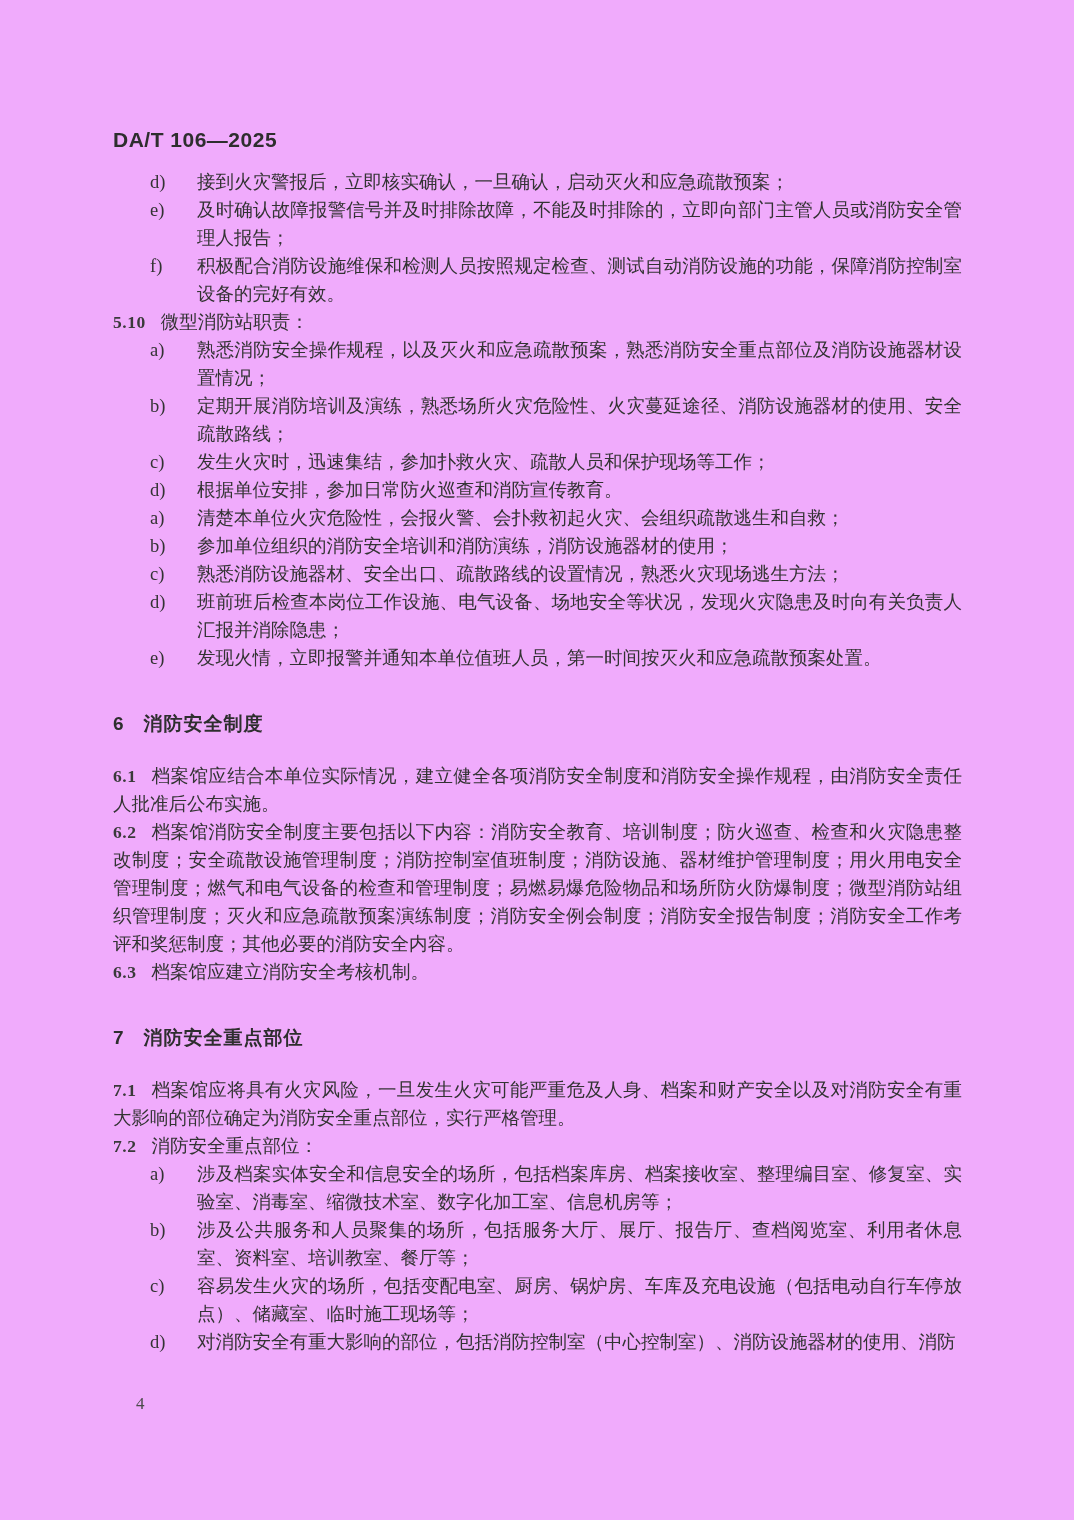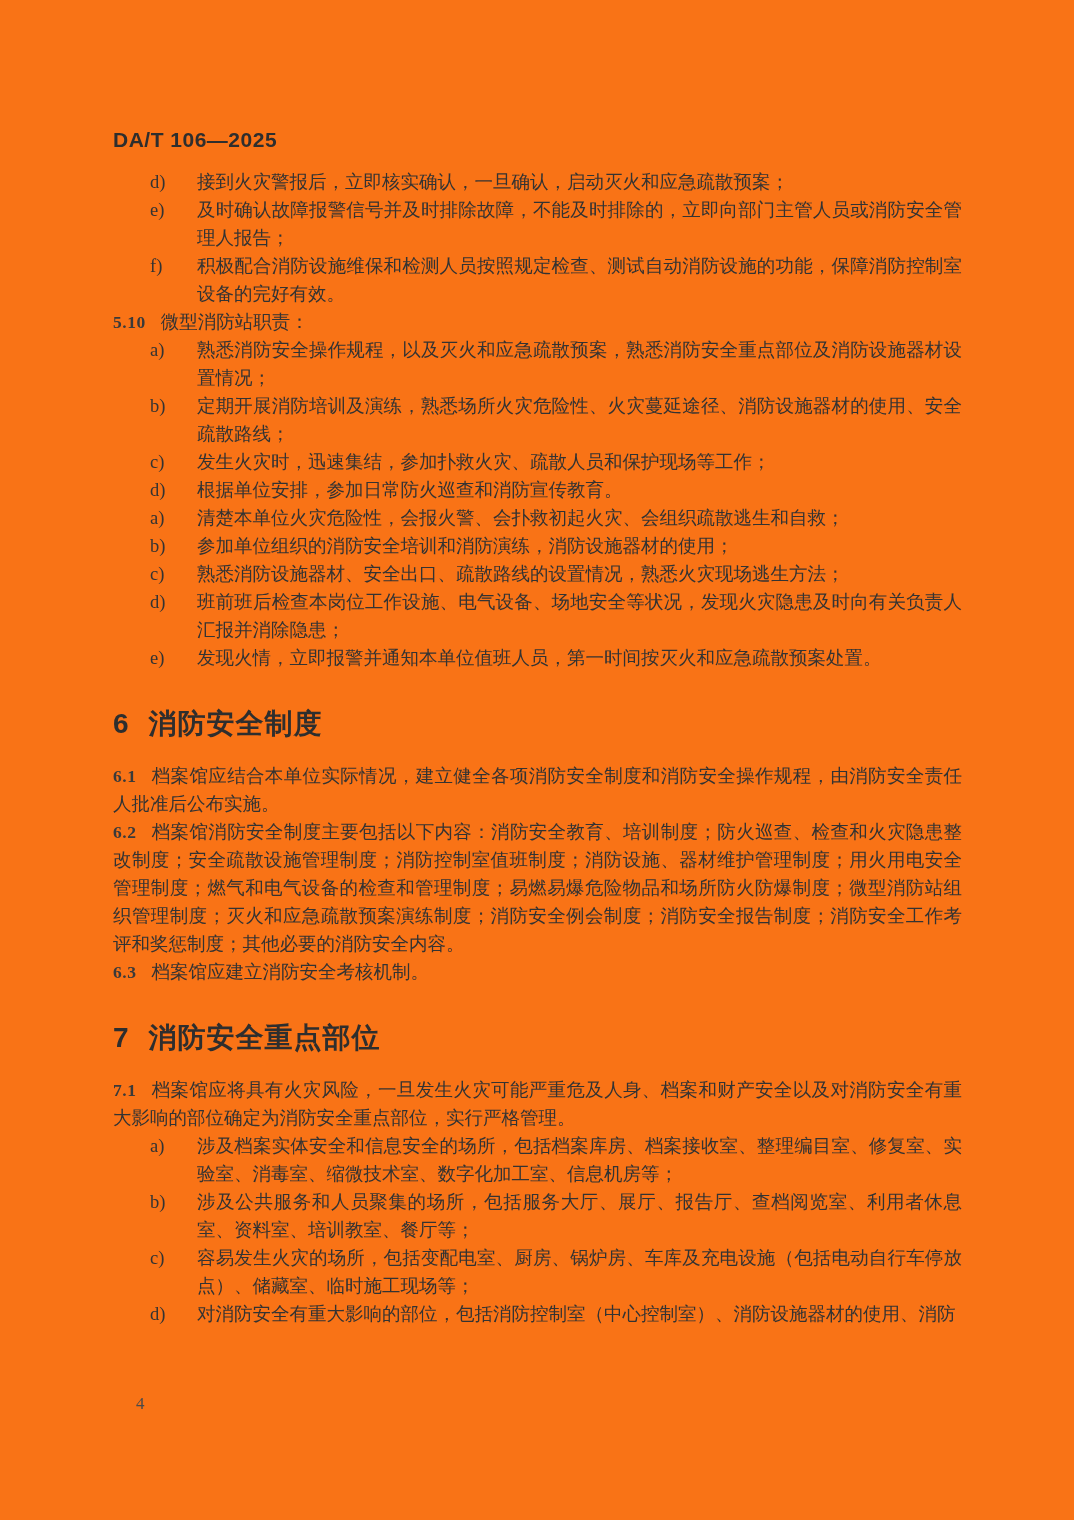--- a/index.html
+++ b/index.html
@@ -4,21 +4,21 @@
 <style>
   html, body {
     margin: 0;
     padding: 0;
     background: #ffffff;
   }
   .page {
     position: relative;
     width: 1074px;
     height: 1520px;
-    background: #f97316;
+    background: #f0abfc;
     color: #333333;
     font-family: "Liberation Serif", serif;
     overflow: hidden;
   }
   .doc-header {
     position: absolute;
     left: 113px;
     top: 128px;
     font-family: "Liberation Sans", sans-serif;
     font-weight: bold;
@@ -63,21 +63,21 @@
     color: #3a3a3a;
     margin-right: 15px;
     letter-spacing: 0.5px;
   }
   .para {
     margin: 0;
     text-align: justify;
   }
   .sec-heading {
     margin: 38px 0 24px 0;
-    font-size: 28px;
+    font-size: 19px;
     font-weight: bold;
     font-family: "Liberation Sans", sans-serif;
     color: #2e2e2e;
     letter-spacing: 1px;
   }
   .sec-heading .sec-num {
     margin-right: 20px;
     letter-spacing: 0;
   }
   .page-number {
@@ -170,20 +170,23 @@
     <p class="para">
       <span class="num">6.3</span><span>档案馆应建立消防安全考核机制。</span>
     </p>
 
     <h2 class="sec-heading">
       <span class="sec-num">7</span><span>消防安全重点部位</span>
     </h2>
     <p class="para">
       <span class="num">7.1</span><span>档案馆应将具有火灾风险，一旦发生火灾可能严重危及人身、档案和财产安全以及对消防安全有重大影响的部位确定为消防安全重点部位，实行严格管理。</span>
     </p>
+    <p class="para">
+      <span class="num">7.2</span><span>消防安全重点部位：</span>
+    </p>
     <div class="letter-list">
       <div class="li">
         <span class="li-label">a)</span>
         <span class="li-text">涉及档案实体安全和信息安全的场所，包括档案库房、档案接收室、整理编目室、修复室、实验室、消毒室、缩微技术室、数字化加工室、信息机房等；</span>
       </div>
       <div class="li">
         <span class="li-label">b)</span>
         <span class="li-text">涉及公共服务和人员聚集的场所，包括服务大厅、展厅、报告厅、查档阅览室、利用者休息室、资料室、培训教室、餐厅等；</span>
       </div>
       <div class="li">

